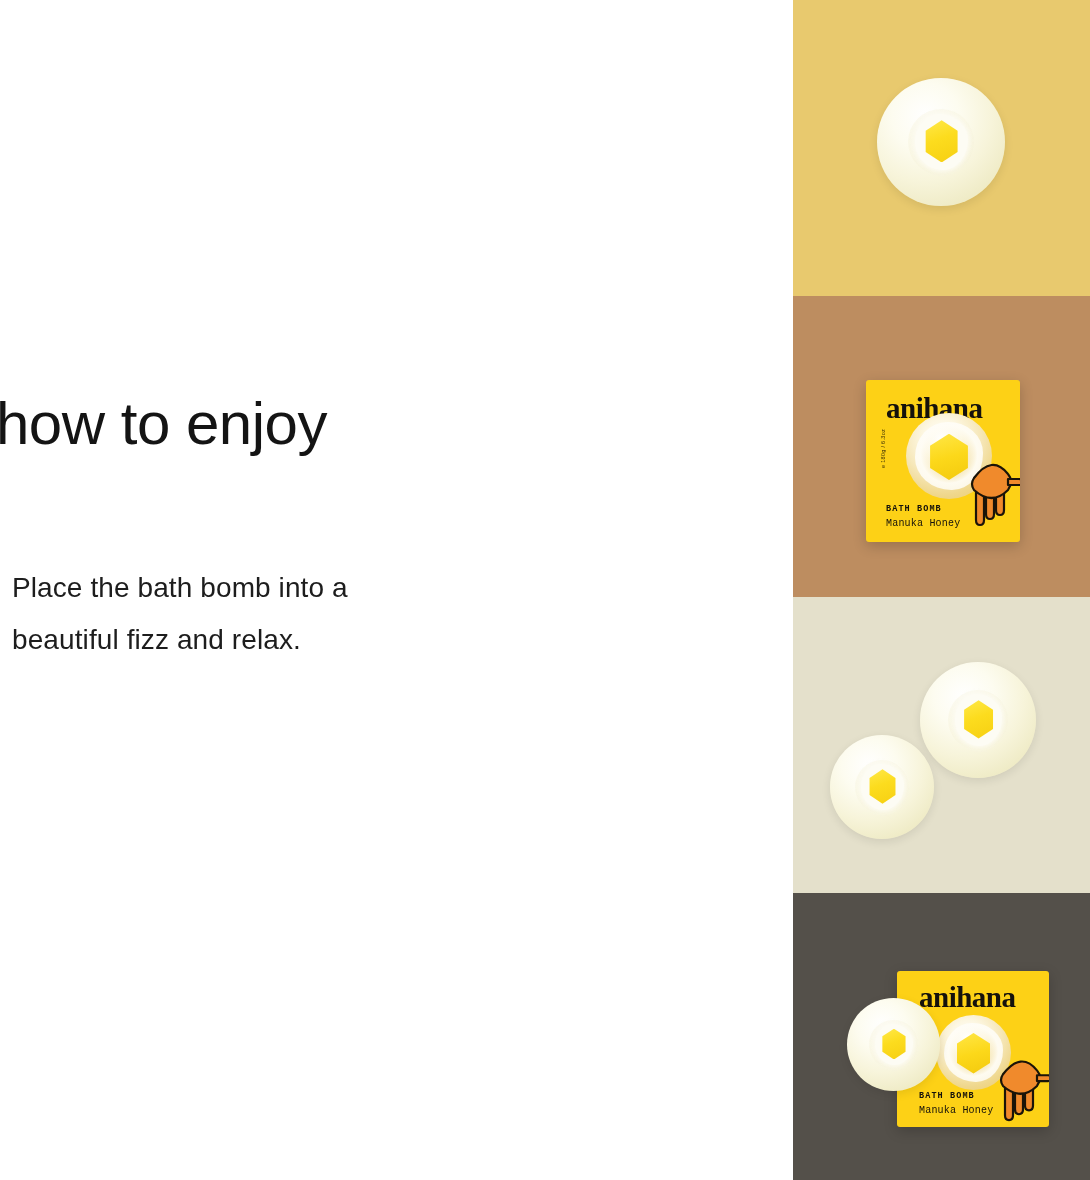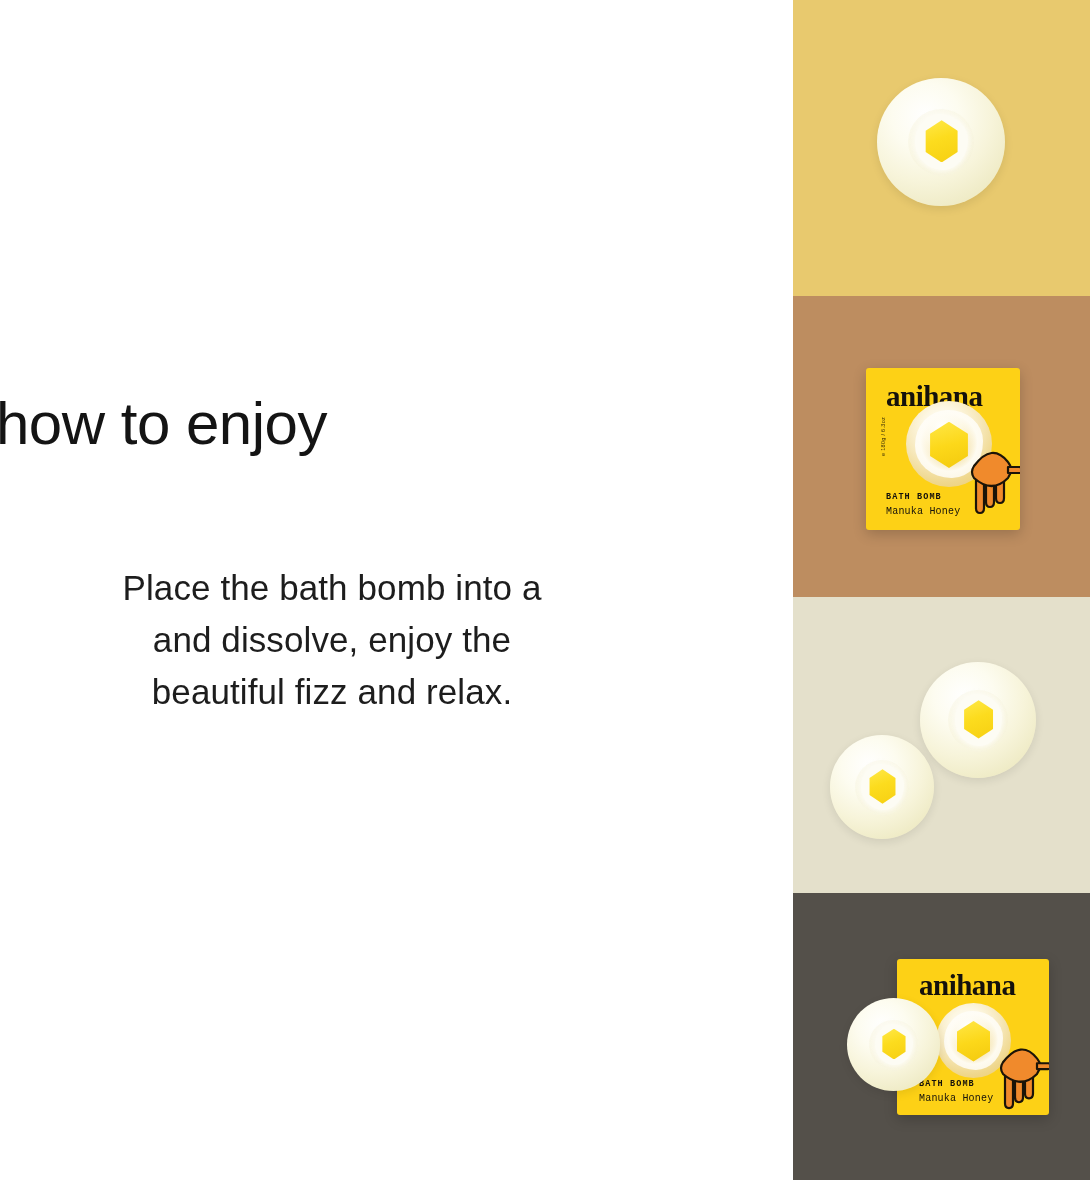--- a/index.html
+++ b/index.html
@@ -14,21 +14,20 @@
     overflow: hidden;
     position: relative;
   }
 
   #page {
     position: relative;
     width: 1090px;
     height: 1180px;
     background: #4c1d95;
     overflow: hidden;
-    text-align: center;
   }
 
   
   .text-pane {
     position: absolute;
     left: 0;
     top: 0;
     width: 793px;
     height: 1180px;
     background: #ffffff;
@@ -45,21 +44,21 @@
     color: #141414;
     white-space: nowrap;
     font-family: "Liberation Sans", sans-serif;
   }
 
   .body-copy {
     position: absolute;
     left: 12px;
     top: 562px;
     width: 640px;
-    font-size: 35px;
+    font-size: 28px;
     line-height: 52px;
     font-weight: 300;
     letter-spacing: 0.1px;
     color: #1d1d1d;
     font-family: "Liberation Sans", sans-serif;
   }
   .body-copy .ln { display: block; white-space: nowrap; }
 
   
   .panel-column {
@@ -117,20 +116,21 @@
     clip-path: polygon(50% 0%, 93% 25%, 93% 75%, 50% 100%, 7% 75%, 7% 25%);
   }
 
   
   .product-box {
     position: absolute;
     background: #fdd116;
     border-radius: 3px;
     box-shadow: 0 4px 14px rgba(0,0,0,0.20);
     overflow: hidden;
+    margin-top: 12px;
   }
   .brand-mark {
     position: absolute;
     color: #14110c;
     font-family: "Liberation Serif", serif;
     font-weight: 700;
     letter-spacing: -0.5px;
     white-space: nowrap;
   }
   .side-weight {
@@ -189,21 +189,20 @@
 <body>
 
 <div id="page">
 
   <div class="text-pane">
 
     <div class="headline">how to enjoy</div>
 
     <div class="body-copy">
       <span class="ln">Place the bath bomb into a</span>
-      <span class="ln">and dissolve, enjoy the</span>
       <span class="ln">beautiful fizz and relax.</span>
     </div>
 
   </div>
 
   <div class="panel-column">
 
     <div class="panel" id="panel-1" style="background:#e8c96e;">
       <div class="bomb" style="left:84px; top:78px; width:128px; height:128px;">
         <div class="dimple"></div>

